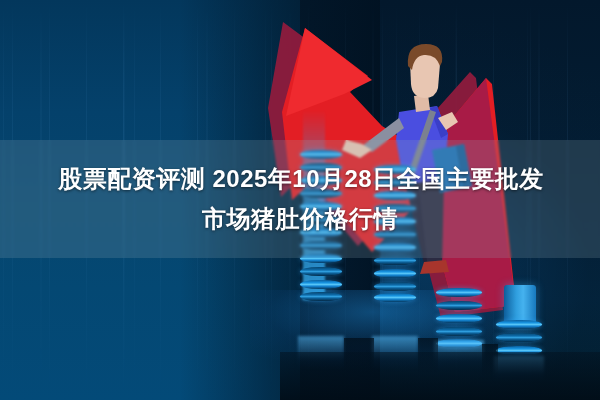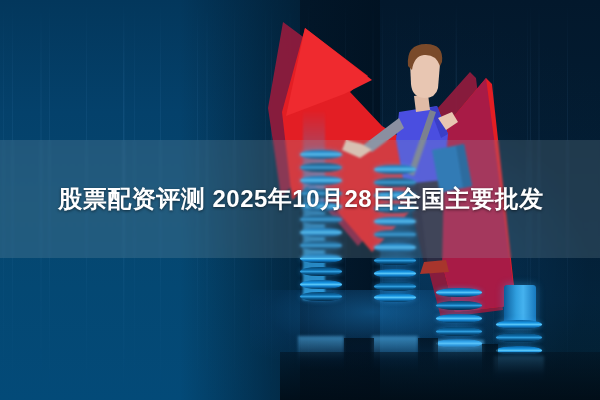--- a/index.html
+++ b/index.html
@@ -206,15 +206,16 @@
 
   <div class="shadowcast" style="left:344px;top:338px;width:30px;height:36px;"></div>
   <div class="shadowcast" style="left:418px;top:338px;width:20px;height:36px;"></div>
   <div class="shadowcast" style="left:482px;top:344px;width:16px;height:32px;"></div>
 
   <div class="floor-dark"></div>
 
   <div class="band"></div>
   <div class="title">
     <div class="tline l1">股票配资评测 2025年10月28日全国主要批发</div>
+    <div class="tline l2">市场猪肚价格行情</div>
   </div>
 
 </div>
 
 </body></html>

